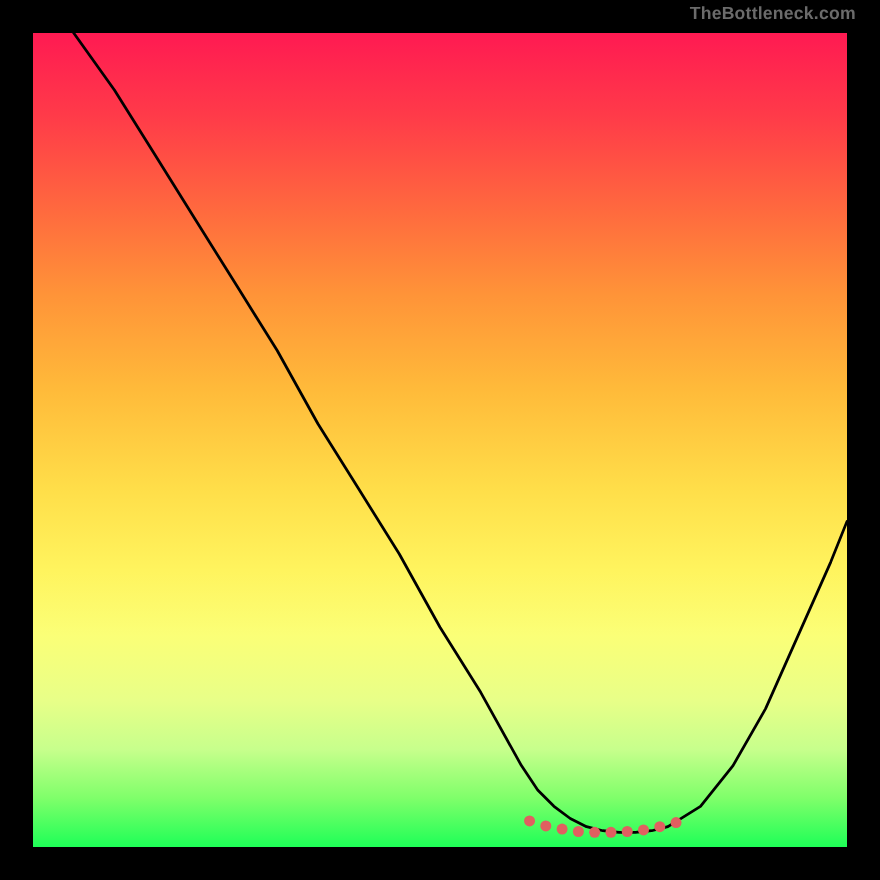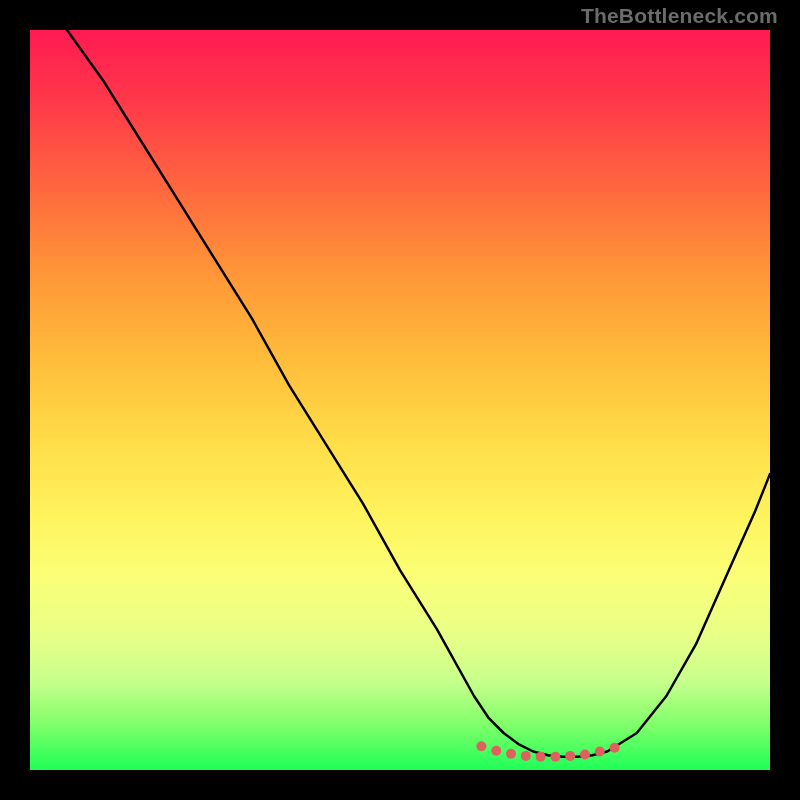--- a/index.html
+++ b/index.html
@@ -44,21 +44,21 @@
     position: absolute;
     inset: 0;
     width: 100%;
     height: 100%;
   }
   .watermark {
     position: absolute;
     top: 4px;
     right: 22px;
     font-family: Arial, Helvetica, sans-serif;
-    font-size: 21px;
+    font-size: 16px;
     font-weight: 600;
     color: #6b6b6b;
     letter-spacing: 0.2px;
     user-select: none;
     margin-left: 29px;
   }
 </style>
 </head>
 <body>
 

